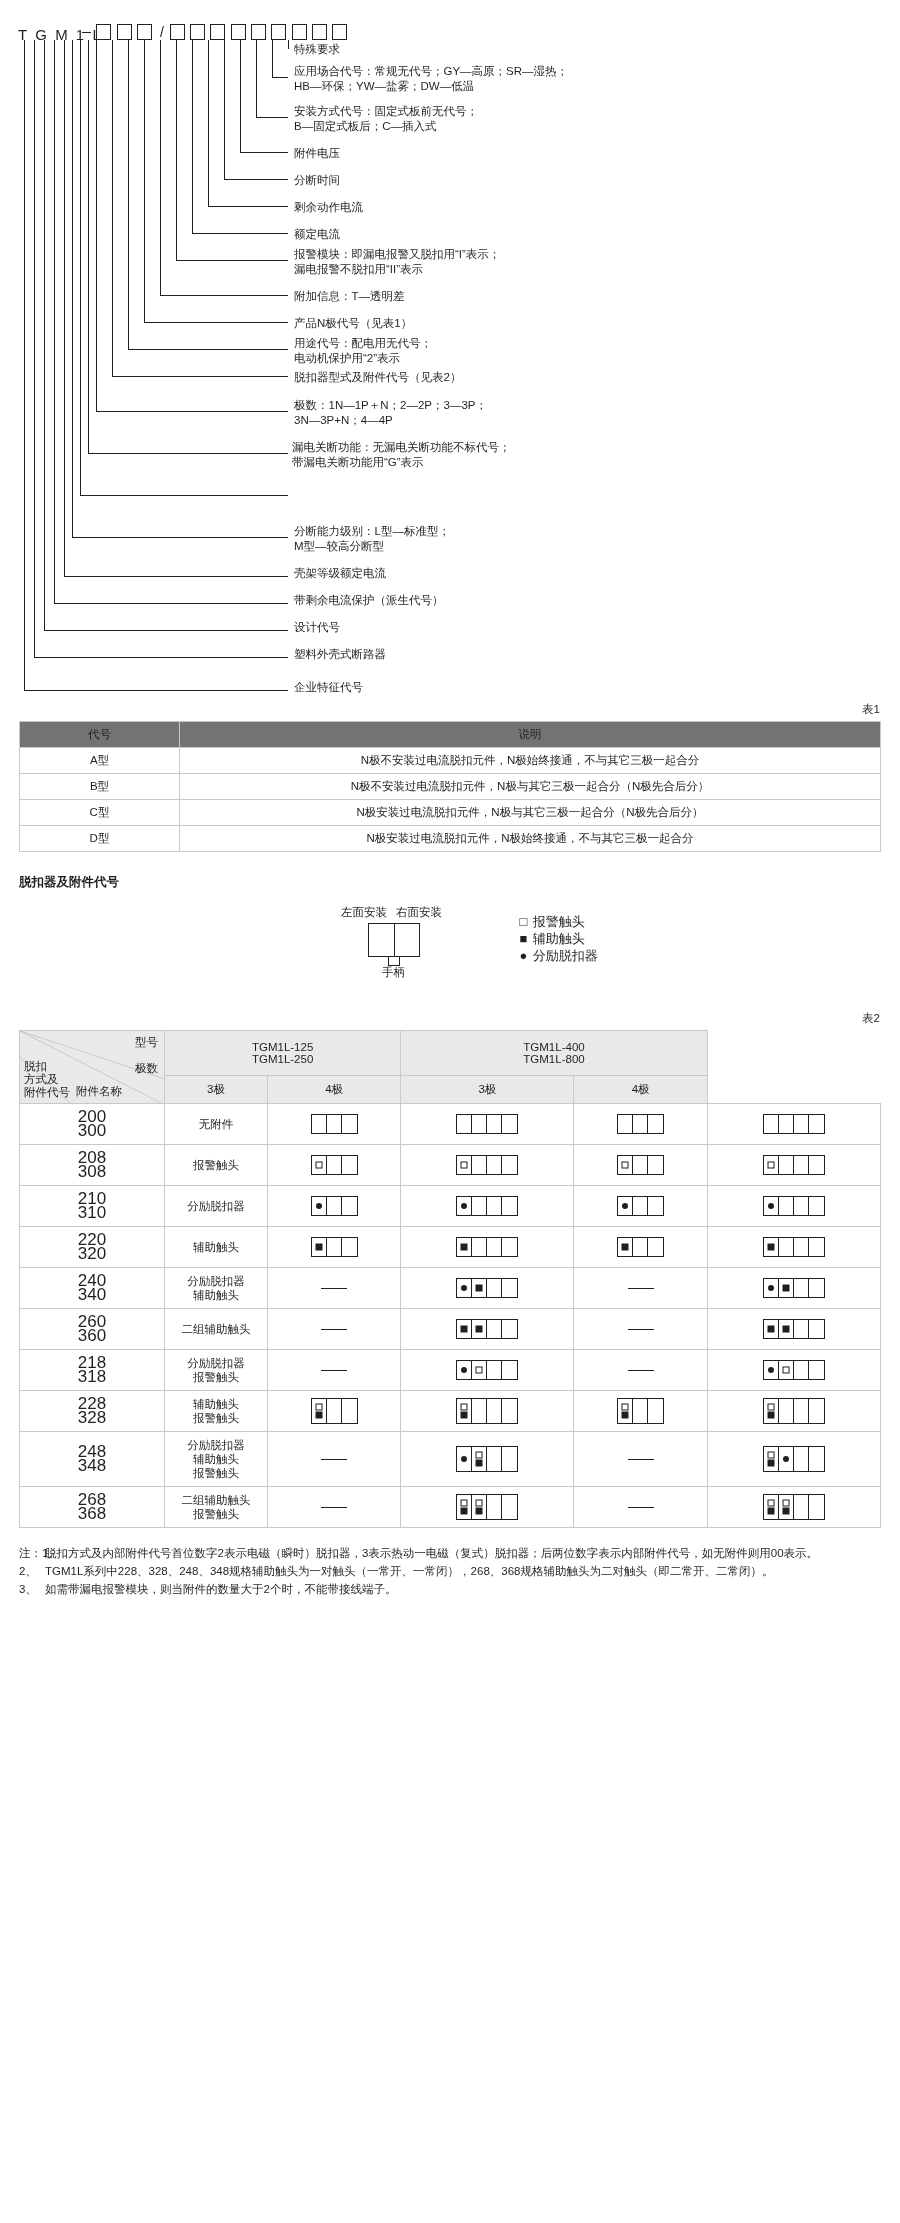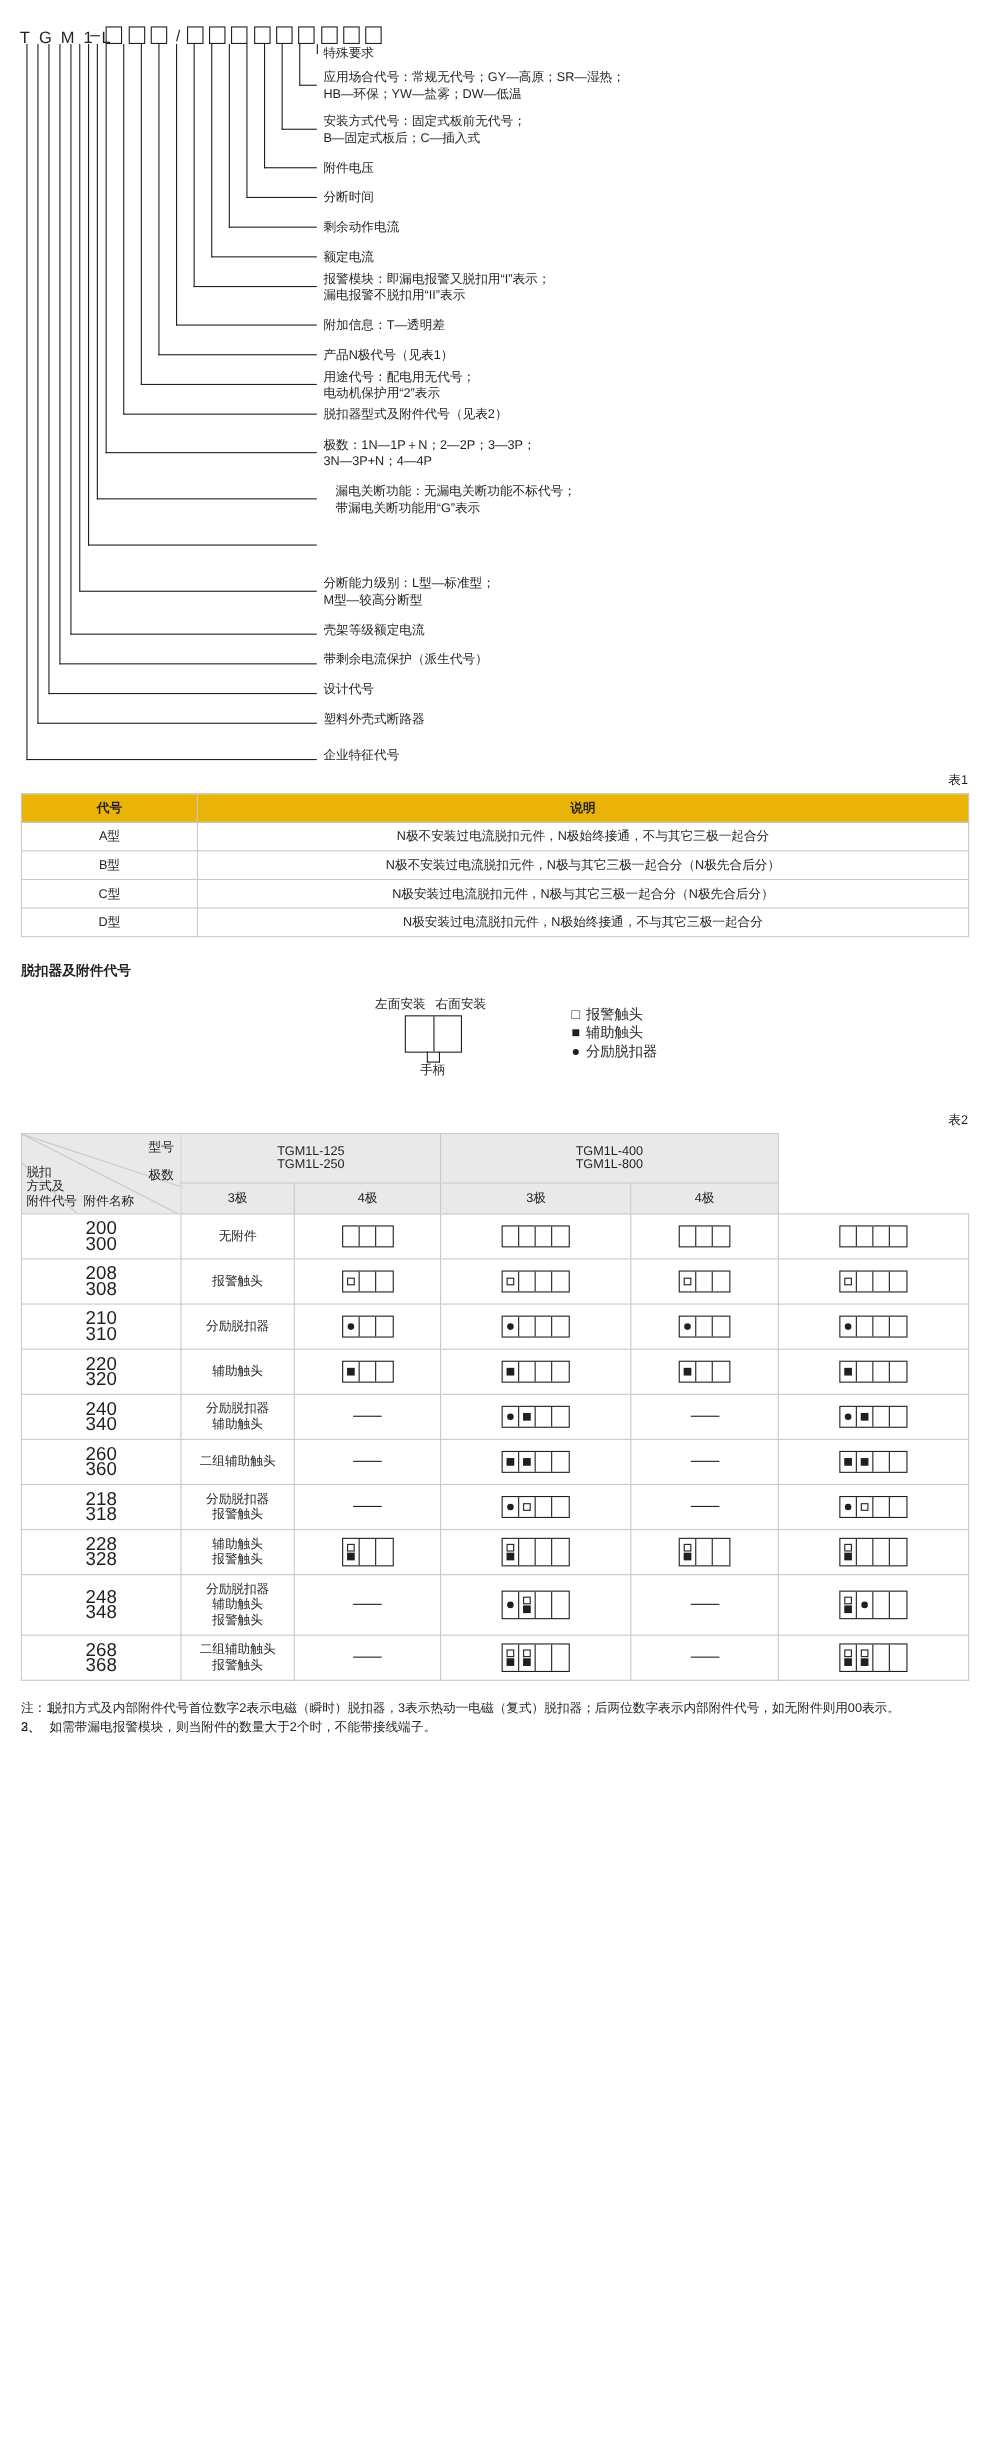--- a/index.html
+++ b/index.html
@@ -32,21 +32,21 @@
   .lbl {
     position:absolute; font-size: 11.5px; line-height: 15px; white-space: pre-line;
   }
 
   
   .tblcap { text-align: right; padding-right: 20px; font-size: 11.5px; margin: 2px 0 4px 0; }
   table.t1 { border-collapse: collapse; width: 862px; margin: 0 19px; font-size: 11.5px; }
   table.t1 th, table.t1 td {
     border: 1px solid #c8c9ca; text-align:center; padding: 5px 4px; color:#231f20;
   }
-  table.t1 thead th { background: #eab308; font-weight: bold; margin-top: 32px; }
+  table.t1 thead th { background: #737373; font-weight: normal; margin-top: 32px; }
   table.t1 td.code { width: 160px; }
 
   .sectitle { font-weight: bold; font-size: 12.5px; margin: 22px 0 8px 19px; }
 
   
   .legendwrap { position: relative; height: 110px; width: 900px; }
   .legendbox { position:absolute; left: 368px; top: 24px; }
   .lg-square { width: 52px; height: 34px; border: 1px solid #231f20; position: relative; }
   .lg-square:after { content:""; position:absolute; left: 50%; top:0; width:1px; height:100%; background:#231f20; }
   .lg-handle { position:absolute; left: 20px; top: 33px; width: 12px; height: 10px; border:1px solid #231f20; border-top:none; }
@@ -154,21 +154,21 @@
     <div class="lbl" style="left:294px; top:227px;">额定电流</div>
     <div class="lbl" style="left:294px; top:247px;">报警模块：即漏电报警又脱扣用“I”表示；
 漏电报警不脱扣用“II”表示</div>
     <div class="lbl" style="left:294px; top:289px;">附加信息：T—透明差</div>
     <div class="lbl" style="left:294px; top:316px;">产品N极代号（见表1）</div>
     <div class="lbl" style="left:294px; top:336px;">用途代号：配电用无代号；
 电动机保护用“2”表示</div>
     <div class="lbl" style="left:294px; top:370px;">脱扣器型式及附件代号（见表2）</div>
     <div class="lbl" style="left:294px; top:398px;">极数：1N—1P＋N；2—2P；3—3P；
 3N—3P+N；4—4P</div>
-    <div class="lbl" style="left:305px; top:440px;">漏电关断功能：无漏电关断功能不标代号；
+    <div class="lbl" style="left:292px; top:440px;">漏电关断功能：无漏电关断功能不标代号；
 带漏电关断功能用“G”表示</div>
     <div class="lbl" style="left:294px; top:524px;">分断能力级别：L型—标准型；
 M型—较高分断型</div>
     <div class="lbl" style="left:294px; top:566px;">壳架等级额定电流</div>
     <div class="lbl" style="left:294px; top:593px;">带剩余电流保护（派生代号）</div>
     <div class="lbl" style="left:294px; top:620px;">设计代号</div>
     <div class="lbl" style="left:294px; top:647px;">塑料外壳式断路器</div>
     <div class="lbl" style="left:294px; top:680px;">企业特征代号</div>
   </div>
 
@@ -386,20 +386,21 @@
       </tbody>
   </table>
 
   <div class="notes">
     <div>
       <span class="n">注：1、</span>
       <span>脱扣方式及内部附件代号首位数字2表示电磁（瞬时）脱扣器，3表示热动一电磁（复式）脱扣器；后两位数字表示内部附件代号，如无附件则用00表示。</span>
     </div>
     <div>
       <span class="n">2、</span>
+      <span>TGM1L系列中228、328、248、348规格辅助触头为一对触头（一常开、一常闭），268、368规格辅助触头为二对触头（即二常开、二常闭）。</span>
     </div>
     <div>
       <span class="n">3、</span>
       <span>如需带漏电报警模块，则当附件的数量大于2个时，不能带接线端子。</span>
     </div>
   </div>
 
 </div>
 
 </body></html>

